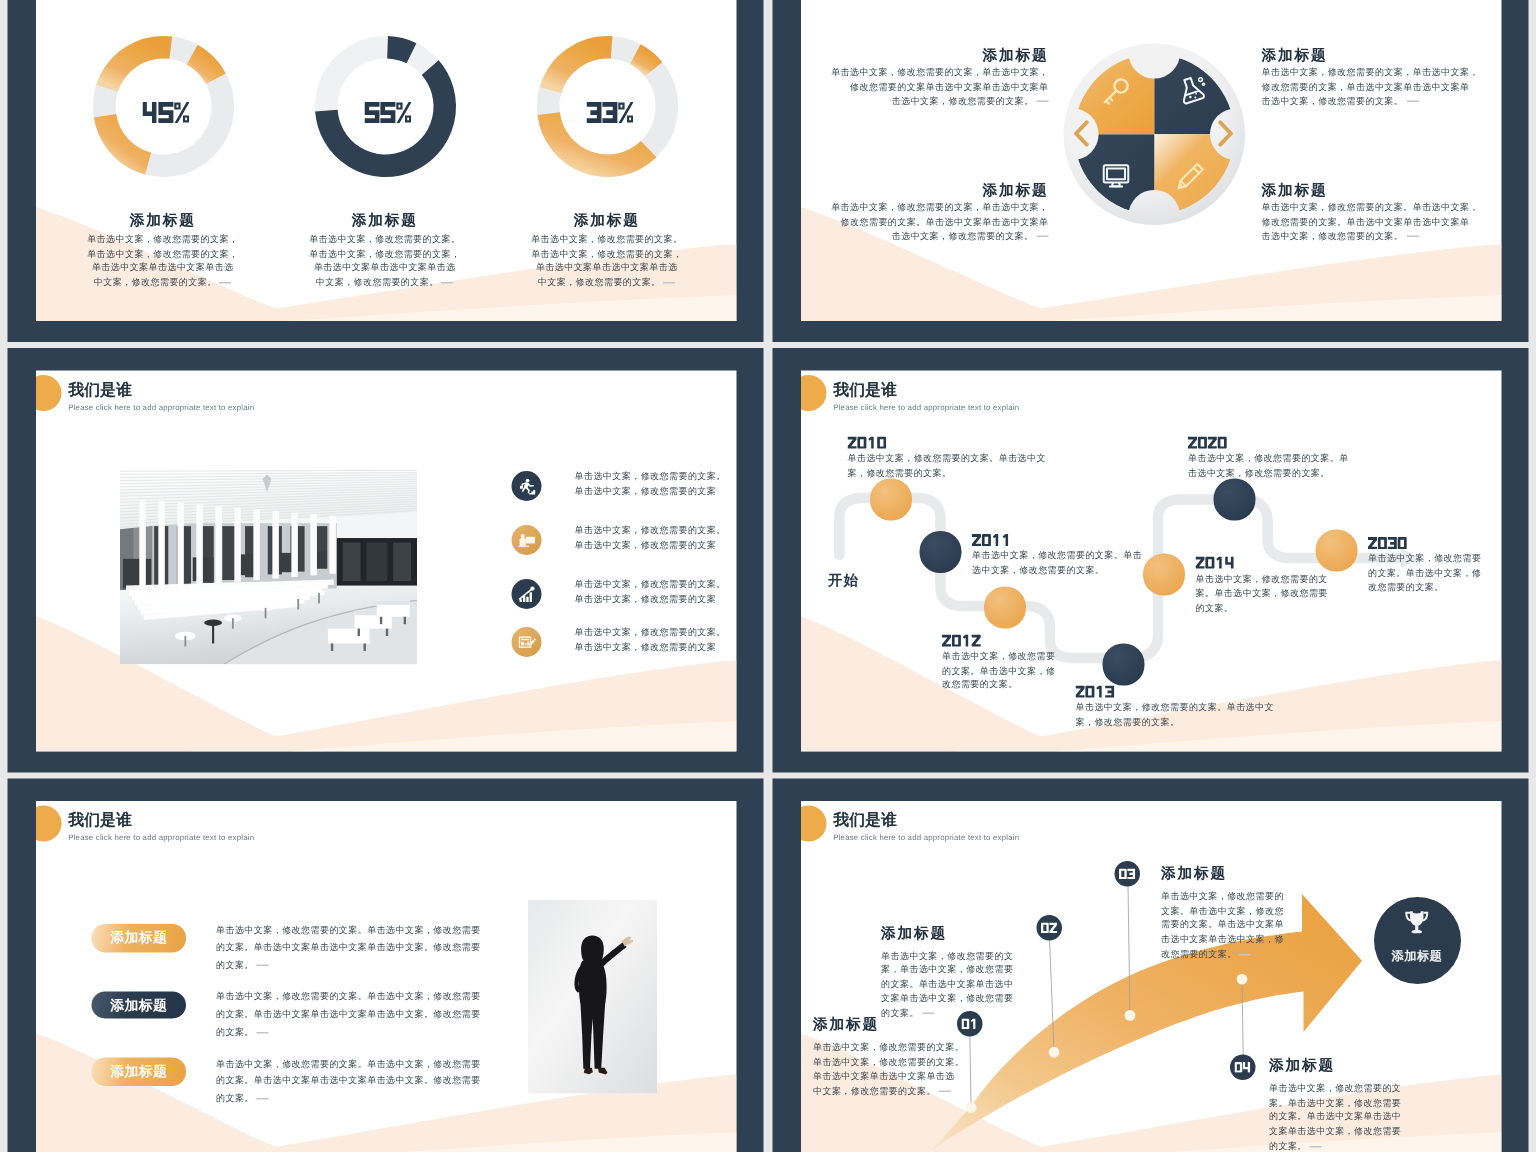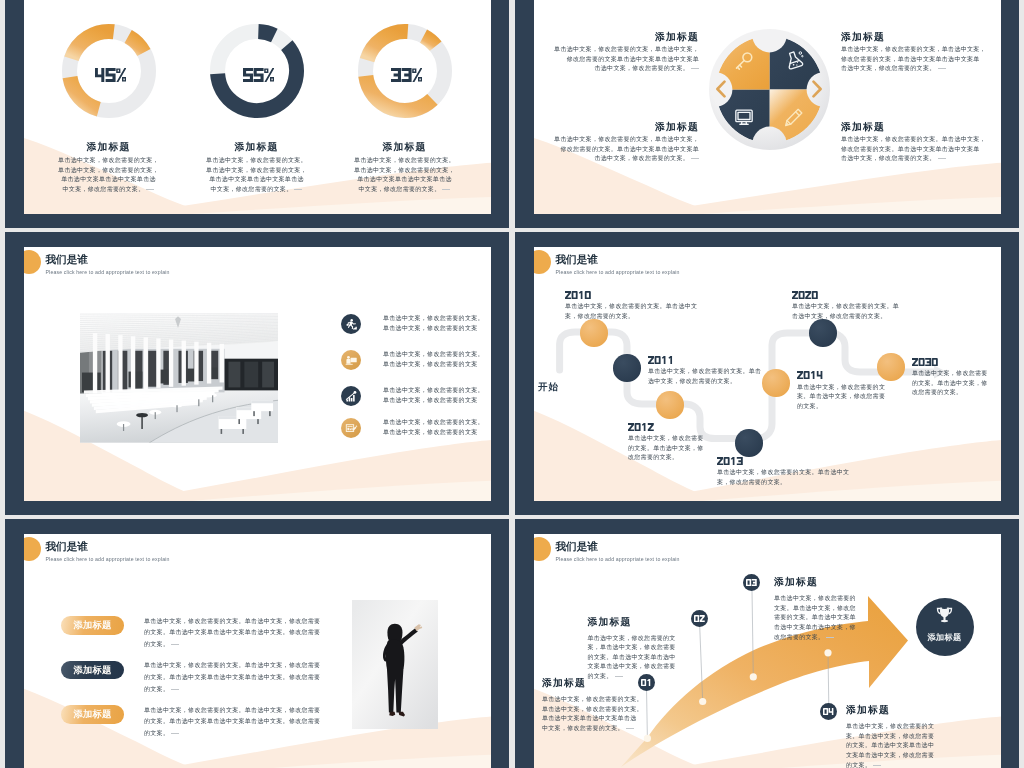--- a/index.html
+++ b/index.html
@@ -452,21 +452,21 @@
         <svg width="467" height="254" viewBox="0 0 467 254" style="position:absolute;left:0;top:0">
 <g fill="none" stroke="#e8e9eb" stroke-width="7" stroke-linecap="round">
 <path d="M25.6 123 L25.6 97 C25.6 89 32 85 41 85 L78 85 C87 85 93 90 93 99 L93 145
          C93 153 99 157 108 157 L150 157 C160 157 166 162 166 171 L166 180
          C166 188 172 191.6 181 191.6 L222 191.6 C231 191.6 238 186 238 177 L238 98
          C238 90 244 86 253 86 L295 86 C305 86 311 91 311 100 L311 113
          C311 121 317 125 326 125 L402 125"></path>
 </g>
 <path d="M400 118.5 L413 125 L400 131.5 Z" fill="#e8e9eb"></path>
 </svg>
-        <div style="position:absolute;left:4px;top:134px;font-size:9.5px;font-weight:bold;color:#26384a;letter-spacing:1px">开始</div>
+        <div style="position:absolute;left:18px;top:134px;font-size:9.5px;font-weight:bold;color:#26384a;letter-spacing:1px">开始</div>
         <div style="position:absolute;left:46.4px;top:72.4px;width:27.2px;height:27.2px;border-radius:50%;background:radial-gradient(circle at 36% 30%, #f3c07f, #e8a143)"></div>
         <div style="position:absolute;left:31px;top:43.5px;line-height:0"><svg width="25.80" height="8.40" viewBox="0 0 43 14">
             <g fill="#26384a" fill-rule="evenodd">
               <g transform="translate(0 0)">
                 <path d="M0 0h10v3.2L4.0 10.9H10V14H0v-3.1L6.0 3.2H0z"></path>
               </g>
               <g transform="translate(11 0)">
                 <path d="M0 1.5A1.5 1.5 0 0 1 1.5 0h7.0A1.5 1.5 0 0 1 10 1.5v11.0A1.5 1.5 0 0 1 8.5 14H1.5A1.5 1.5 0 0 1 0 12.5zM3.0 3.0h4.0v8.0h-4.0z"></path>
               </g>
               <g transform="translate(22 0)">

